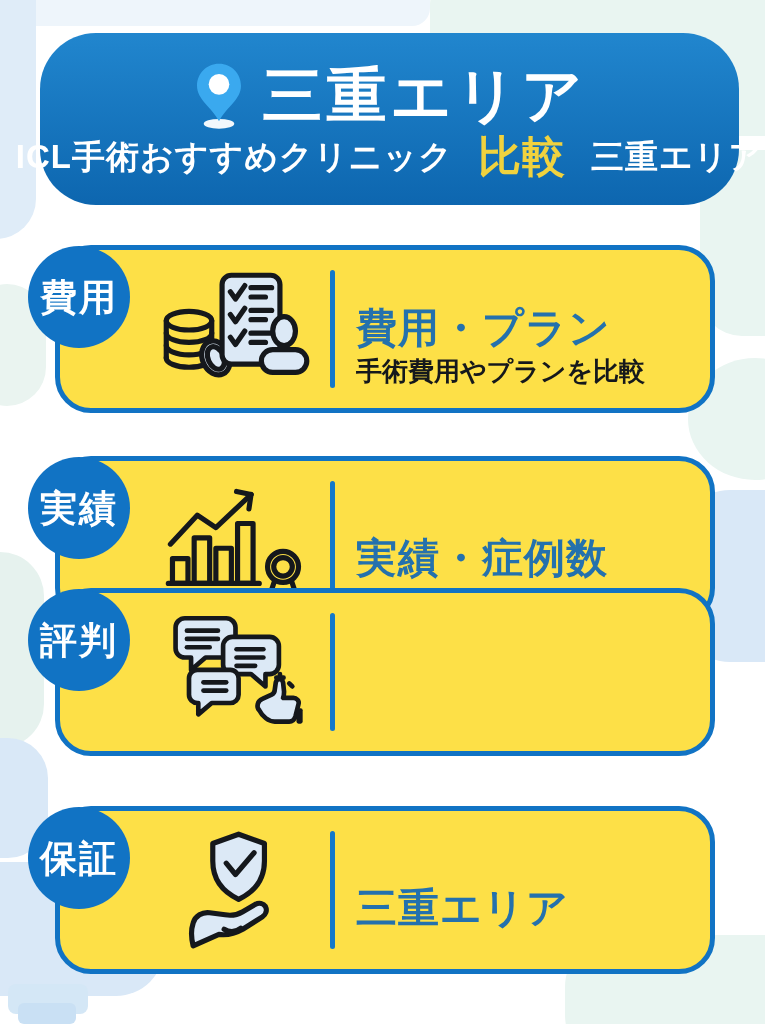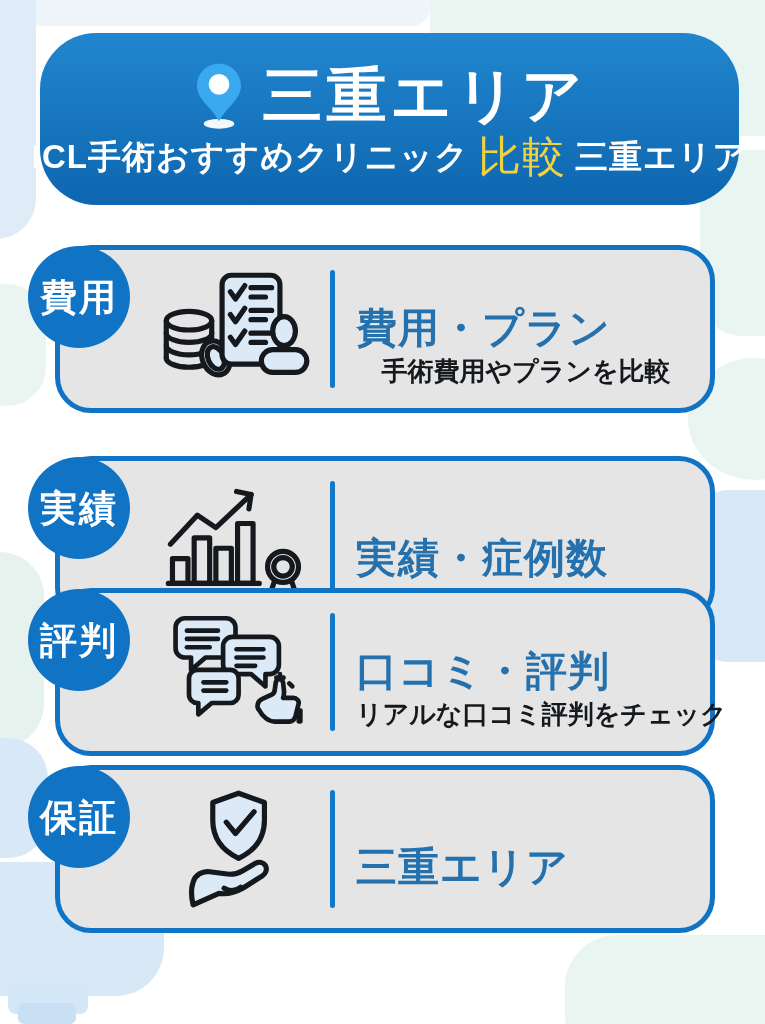--- a/index.html
+++ b/index.html
@@ -27,40 +27,40 @@
 
   
   .banner{
     position:absolute;left:40px;top:33px;width:699px;height:172px;z-index:2;
     border-radius:56px;background:linear-gradient(180deg,#2186ce 0%,#0d66af 100%);
     display:flex;flex-direction:column;align-items:center;justify-content:center;gap:4px;
     box-sizing:border-box;
   }
   .banner-title-row{display:flex;align-items:center;gap:16px;}
   .banner-title{color:#ffffff;font-size:60px;font-weight:900;letter-spacing:4px;line-height:1;}
-  .banner-sub{color:#ffffff;font-size:33px;font-weight:800;letter-spacing:1px;line-height:1;display:flex;align-items:center;gap:9px;white-space:nowrap;}
-  .banner-sub .hl{color:#f0d23e;font-size:43px;font-weight:400;}
+  .banner-sub{color:#ffffff;font-size:33px;font-weight:800;letter-spacing:1px;line-height:1;display:flex;align-items:center;gap:25px;white-space:nowrap;}
+  .banner-sub .hl{color:#f0d23e;font-size:43px;font-weight:700;}
 
   
   .card{
     position:absolute;left:55px;width:660px;height:168px;z-index:2;box-sizing:border-box;
-    background:#e5e5e5;border:5px solid #1173c4;border-radius:36px;
-  }
-  .card1{top:245px;} .card2{top:456px;} .card3{top:588px;} .card4{top:765px;}
+    background:#fde047;border:5px solid #1173c4;border-radius:36px;
+  }
+  .card1{top:245px;} .card2{top:456px;} .card3{top:588px;} .card4{top:806px;}
   .badge{
     position:absolute;left:-32px;top:-4px;width:102px;height:102px;border-radius:50%;
     background:#1173c4;color:#ffffff;display:flex;align-items:center;justify-content:center;
     font-size:37px;font-weight:900;letter-spacing:2px;line-height:1;
   }
   .icon-wrap{position:absolute;left:82px;top:14px;width:186px;height:130px;display:flex;align-items:center;justify-content:center;}
   .icon-wrap svg{height:124px;}
   .divider{position:absolute;left:270px;top:20px;width:5px;height:118px;background:#1478c9;border-radius:3px;}
   .text-wrap{position:absolute;left:296px;top:0;right:14px;height:100%;display:flex;flex-direction:column;justify-content:center;gap:8px;padding-top:18px;}
   .card-title{color:#2471ad;font-size:41px;font-weight:900;letter-spacing:1px;line-height:1;white-space:nowrap;}
-  .card-desc{color:#15181c;font-size:26px;font-weight:800;letter-spacing:0;line-height:1.1;white-space:nowrap;text-align:center;}
+  .card-desc{color:#15181c;font-size:26px;font-weight:800;letter-spacing:0;line-height:1.1;white-space:nowrap;}
 </style>
 </head>
 <body>
 
 <div class="stage">
 
   <div class="blob b-topstrip"></div>
   <div class="blob b-leftbar"></div>
   <div class="blob b-mint-tr"></div>
   <div class="blob b-mint-r1"></div>
@@ -175,24 +175,20 @@
             <path d="M44,78 h22"></path>
           <path d="M118,62 v7"></path>
             <path d="M114.5,65.5 h7"></path>
             <path d="M127,71 l3,3"></path>
           <path d="M98,97 c-3,-3 -2,-9 3,-11 l9,-4 c2,-1 3,-3 3,-5 l1,-7 c1,-4 6,-4 7,0 l1,9 c0,2 0,4 -1,6 h10 c3,0 6,3 5,6 l-3,12 c-1,3 -3,5 -6,5 h-14 c-6,0 -12,-5 -15,-11 z" fill="#dce9f6"></path>
           <rect x="134" y="95" width="6" height="15" rx="2" fill="#15181c" stroke="none"></rect>
         </g>
       </svg>
     </div>
     <div class="divider"></div>
-    <div class="text-wrap">
-      <div class="card-title">口コミ・評判</div>
-      <div class="card-desc">リアルな口コミ評判をチェック</div>
-    </div>
   </div>
 
   <div class="card card4">
     <div class="badge">保証</div>
     <div class="icon-wrap">
       <svg viewBox="0 0 150 120">
         <g fill="none" stroke="#15181c" stroke-width="5" stroke-linecap="round" stroke-linejoin="round">
           <path d="M78,6 l25,9 v17 c0,19 -10,30 -25,37 c-15,-7 -25,-18 -25,-37 v-17 z" fill="#dce9f6"></path>
           <path d="M66,34 l9,11 l18,-21"></path>
           <path d="M34,114 c-2,-8 -2,-16 0,-22 c2,-7 9,-11 16,-10 l15,2 c6,1 12,0 17,-3 l12,-7 c4,-2 8,-1 10,2 c2,4 0,8 -3,10 l-19,12 c-7,4 -15,6 -23,5 l-25,11 z" fill="#dce9f6"></path>

